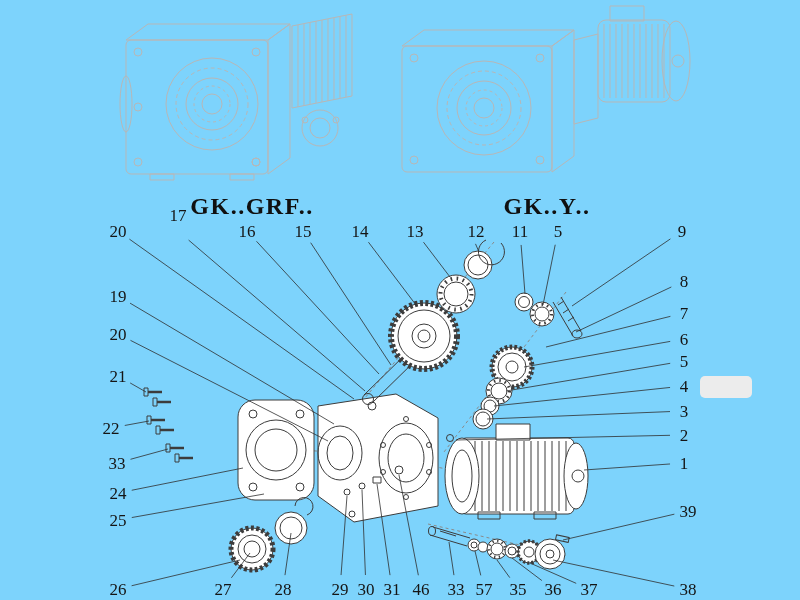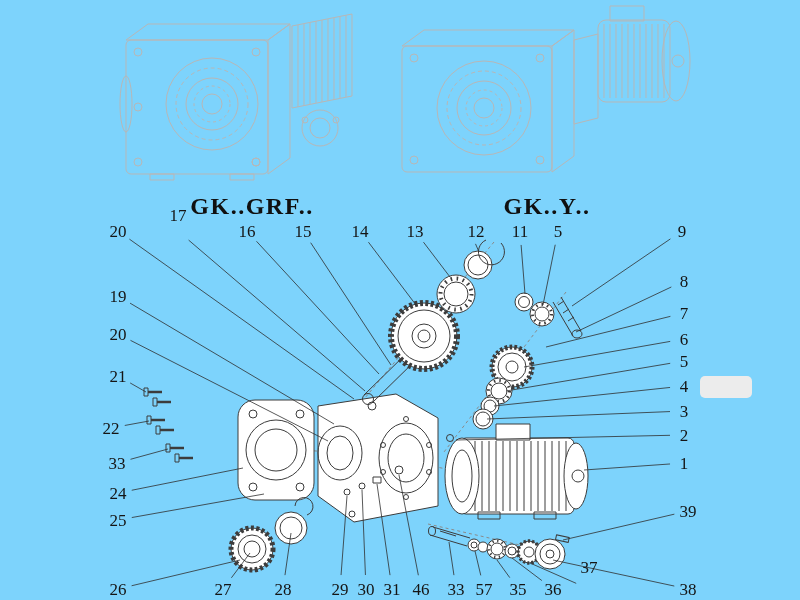--- a/index.html
+++ b/index.html
@@ -334,17 +334,17 @@
       <span class="callout" style="left: 223px; top: 589px;">27</span>
       <span class="callout" style="left: 283px; top: 589px;">28</span>
       <span class="callout" style="left: 340px; top: 589px;">29</span>
       <span class="callout" style="left: 366px; top: 589px;">30</span>
       <span class="callout" style="left: 392px; top: 589px;">31</span>
       <span class="callout" style="left: 421px; top: 589px;">46</span>
       <span class="callout" style="left: 456px; top: 589px;">33</span>
       <span class="callout" style="left: 484px; top: 589px;">57</span>
       <span class="callout" style="left: 518px; top: 589px;">35</span>
       <span class="callout" style="left: 553px; top: 589px;">36</span>
-      <span class="callout" style="left: 589px; top: 567px;">37</span>
+      <span class="callout" style="left: 589px; top: 589px;">37</span>
       <span class="callout" style="left: 688px; top: 589px;">38</span>
       <span class="callout" style="left: 688px; top: 511px;">39</span>
     </div>
 </div>
 
 </body></html>

